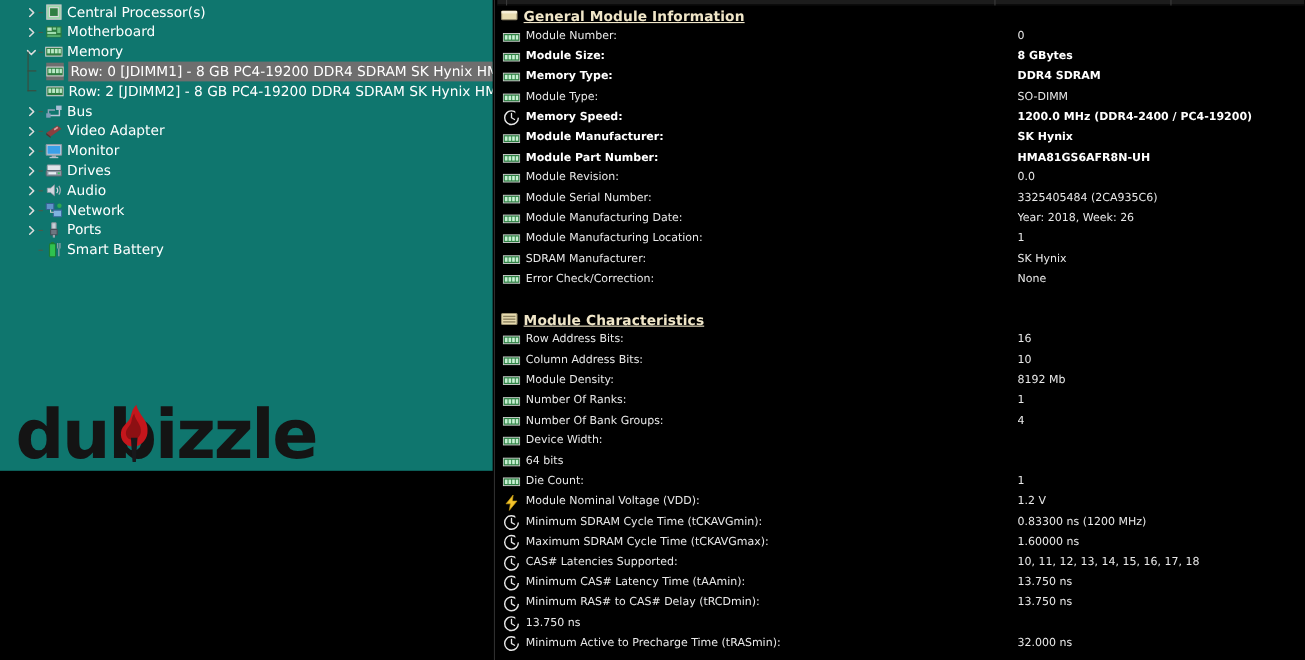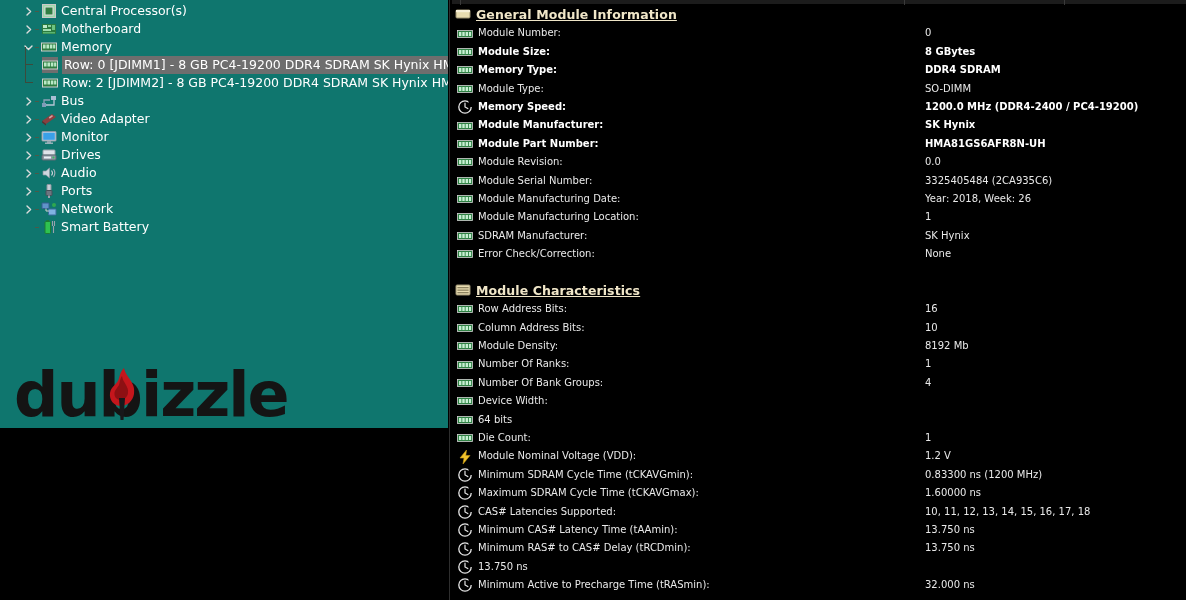--- a/index.html
+++ b/index.html
@@ -373,44 +373,44 @@
         <div class="tree-row">
           <span class="indent" style="width:22px"></span>
           <span class="twisty">
             <svg width="9" height="9" viewBox="0 0 9 9">
               <path d="M3 1 L6.6 4.5 L3 8" fill="none" stroke="#dcdcdc" stroke-width="1.4" stroke-linecap="round" stroke-linejoin="round"></path>
             </svg>
           </span>
           <span class="dashstub"></span>
           <span class="ticon">
             <svg width="16" height="16" viewBox="0 0 16 16">
-              <rect x="6" y="1.5" width="4" height="6" rx="0.6" fill="#c7ced6" stroke="#8c949d"></rect>
-              <rect x="5" y="7.5" width="6" height="5" rx="0.6" fill="#6d7680" stroke="#474f58"></rect>
-              <rect x="7" y="12.5" width="2" height="2.5" fill="#9aa3ad"></rect>
-            </svg>
-          </span>
-          <span class="tlabel">Ports</span>
-        </div>
-        <div class="tree-row">
-          <span class="indent" style="width:22px"></span>
-          <span class="twisty">
-            <svg width="9" height="9" viewBox="0 0 9 9">
-              <path d="M3 1 L6.6 4.5 L3 8" fill="none" stroke="#dcdcdc" stroke-width="1.4" stroke-linecap="round" stroke-linejoin="round"></path>
-            </svg>
-          </span>
-          <span class="dashstub"></span>
-          <span class="ticon">
-            <svg width="16" height="16" viewBox="0 0 16 16">
               <rect x="1" y="2" width="7" height="5.5" rx="0.5" fill="#5f93c9" stroke="#345f91"></rect>
               <rect x="7.5" y="8" width="7.5" height="6" rx="0.5" fill="#7fb3e0" stroke="#3a6a9c"></rect>
               <path d="M5 7.5 L5 10 L8 10" stroke="#cfcfcf" stroke-width="1" fill="none"></path>
               <circle cx="13" cy="4" r="2" fill="#2fa84f"></circle>
             </svg>
           </span>
           <span class="tlabel">Network</span>
+        </div>
+        <div class="tree-row">
+          <span class="indent" style="width:22px"></span>
+          <span class="twisty">
+            <svg width="9" height="9" viewBox="0 0 9 9">
+              <path d="M3 1 L6.6 4.5 L3 8" fill="none" stroke="#dcdcdc" stroke-width="1.4" stroke-linecap="round" stroke-linejoin="round"></path>
+            </svg>
+          </span>
+          <span class="dashstub"></span>
+          <span class="ticon">
+            <svg width="16" height="16" viewBox="0 0 16 16">
+              <rect x="6" y="1.5" width="4" height="6" rx="0.6" fill="#c7ced6" stroke="#8c949d"></rect>
+              <rect x="5" y="7.5" width="6" height="5" rx="0.6" fill="#6d7680" stroke="#474f58"></rect>
+              <rect x="7" y="12.5" width="2" height="2.5" fill="#9aa3ad"></rect>
+            </svg>
+          </span>
+          <span class="tlabel">Ports</span>
         </div>
         <div class="tree-row">
           <span class="indent" style="width:22px"></span>
           <span class="twisty empty">
             <svg width="9" height="9" viewBox="0 0 9 9">
               <path d="M3 1 L6.6 4.5 L3 8" fill="none" stroke="#dcdcdc" stroke-width="1.4" stroke-linecap="round" stroke-linejoin="round"></path>
             </svg>
           </span>
           <span class="dashstub"></span>
           <span class="ticon">

